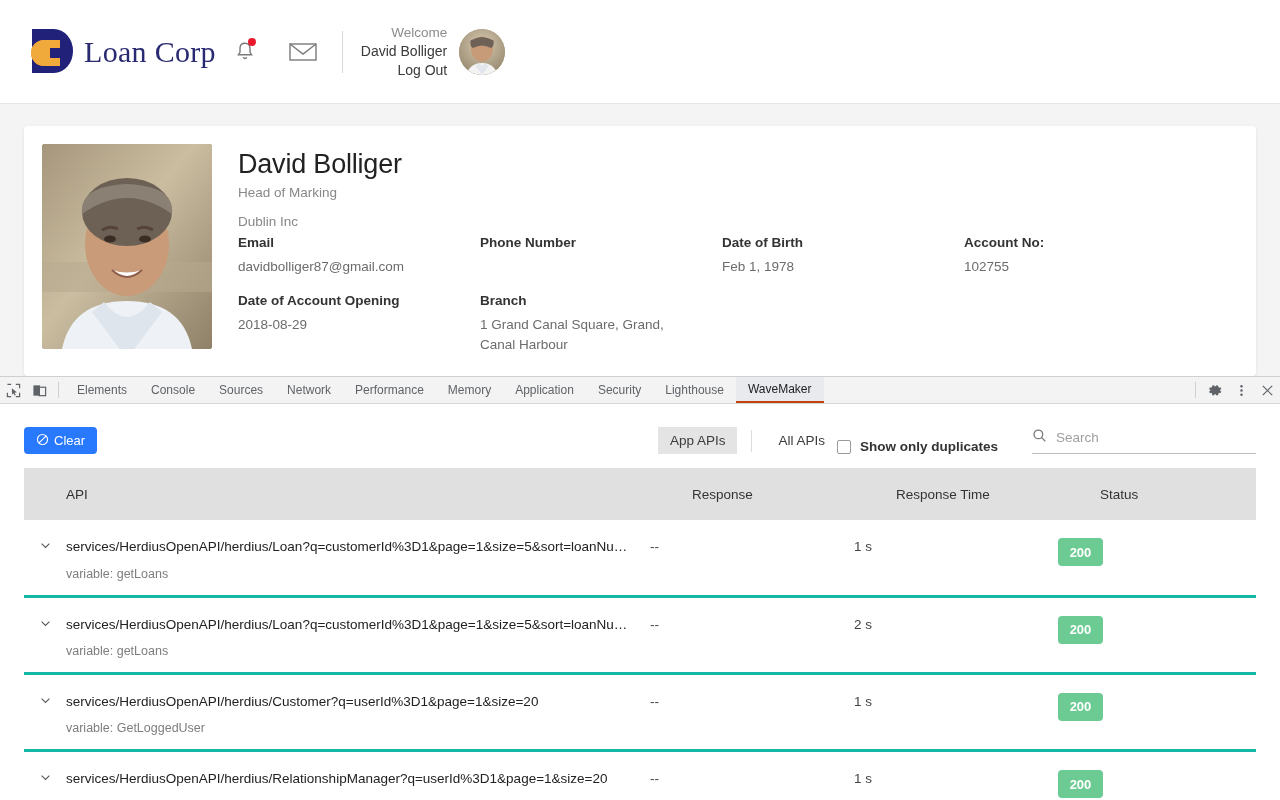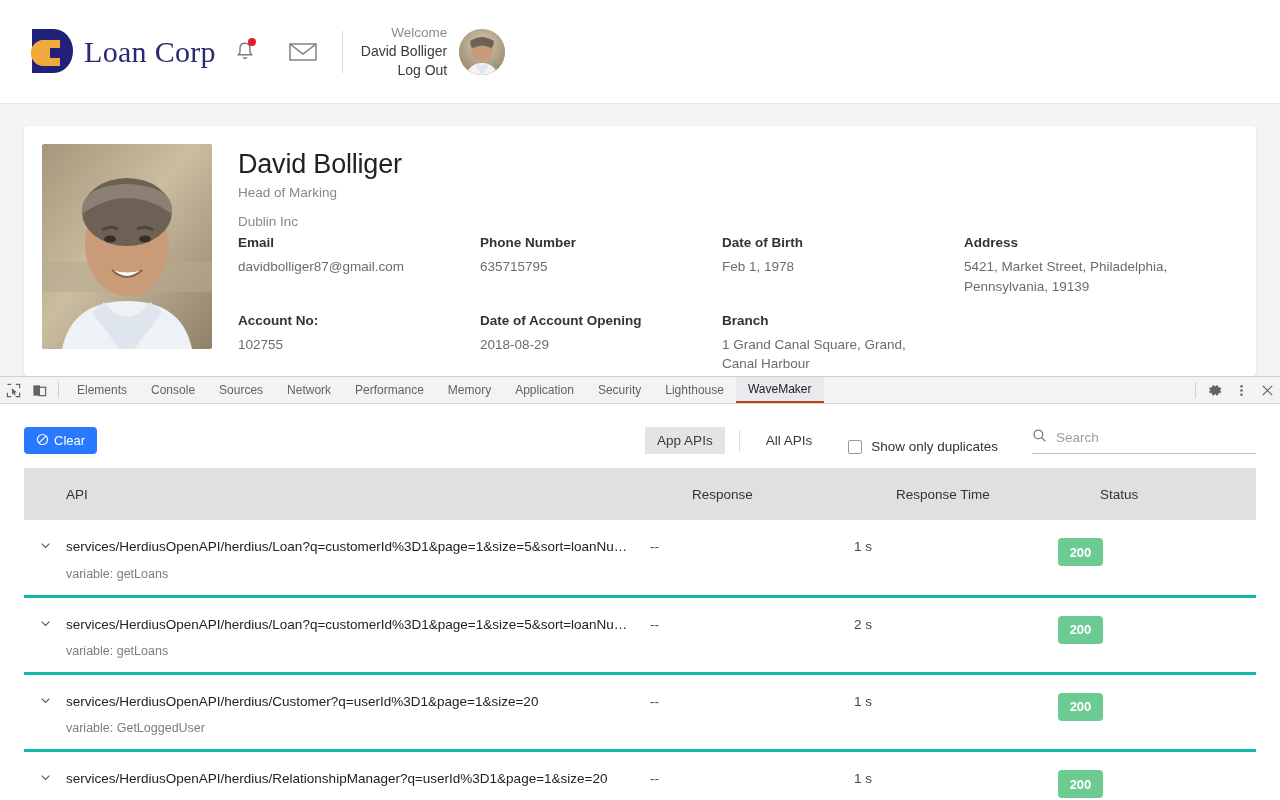--- a/index.html
+++ b/index.html
@@ -187,21 +187,21 @@
     color: #3c3c3c;
     padding: 6px 12px;
     border-radius: 0;
     cursor: pointer;
     white-space: nowrap;
   }
   .seg-btn.active { background: #e4e4e4; }
   .seg-divider { width: 1px; height: 22px; background: #dcdcdc; margin: 0 14px; }
   .dup-wrap {
     display: flex; align-items: center; gap: 9px;
-    margin-left: 24px; cursor: pointer;
+    cursor: pointer; font-weight: bold;
   }
   .dup-box {
     width: 14px; height: 14px;
     border: 1px solid #9a9a9a;
     border-radius: 2px;
     background: #fff;
   }
   .dup-label { font-size: 13.5px; color: #333333; white-space: nowrap; }
   .search-wrap {
     display: flex; align-items: center; gap: 9px;
@@ -353,29 +353,24 @@
       <div class="profile-role">Head of Marking</div>
       <div class="profile-company">Dublin Inc</div>
 
       <div class="field-grid">
         <div>
           <div class="field-label">Email</div>
           <div class="field-value">davidbolliger87@gmail.com</div>
         </div>
         <div>
           <div class="field-label">Phone Number</div>
-          <div class="field-value">635715795</div>
         </div>
         <div>
           <div class="field-label">Date of Birth</div>
           <div class="field-value">Feb 1, 1978</div>
-        </div>
-        <div>
-          <div class="field-label">Address</div>
-          <div class="field-value">5421, Market Street, Philadelphia, Pennsylvania, 19139</div>
         </div>
 
         <div>
           <div class="field-label">Account No:</div>
           <div class="field-value">102755</div>
         </div>
         <div>
           <div class="field-label">Date of Account Opening</div>
           <div class="field-value">2018-08-29</div>
         </div>

